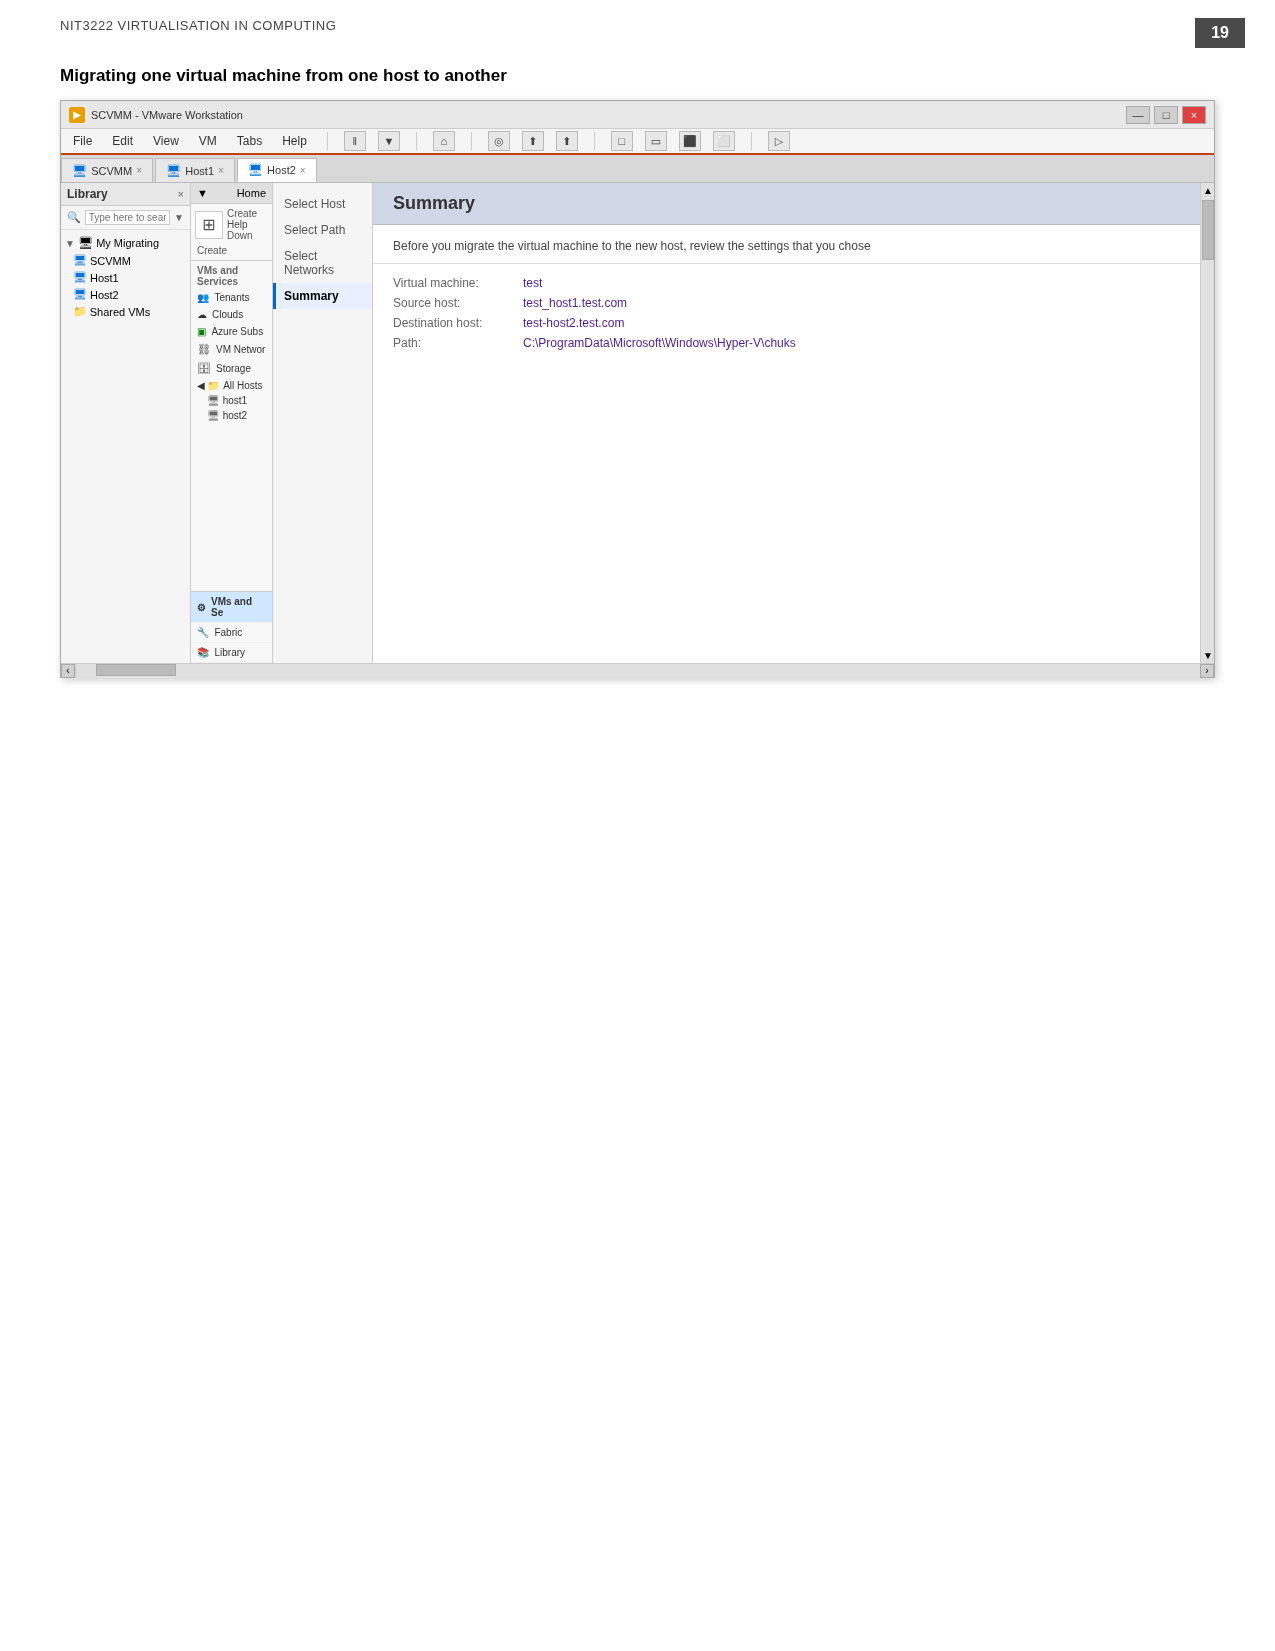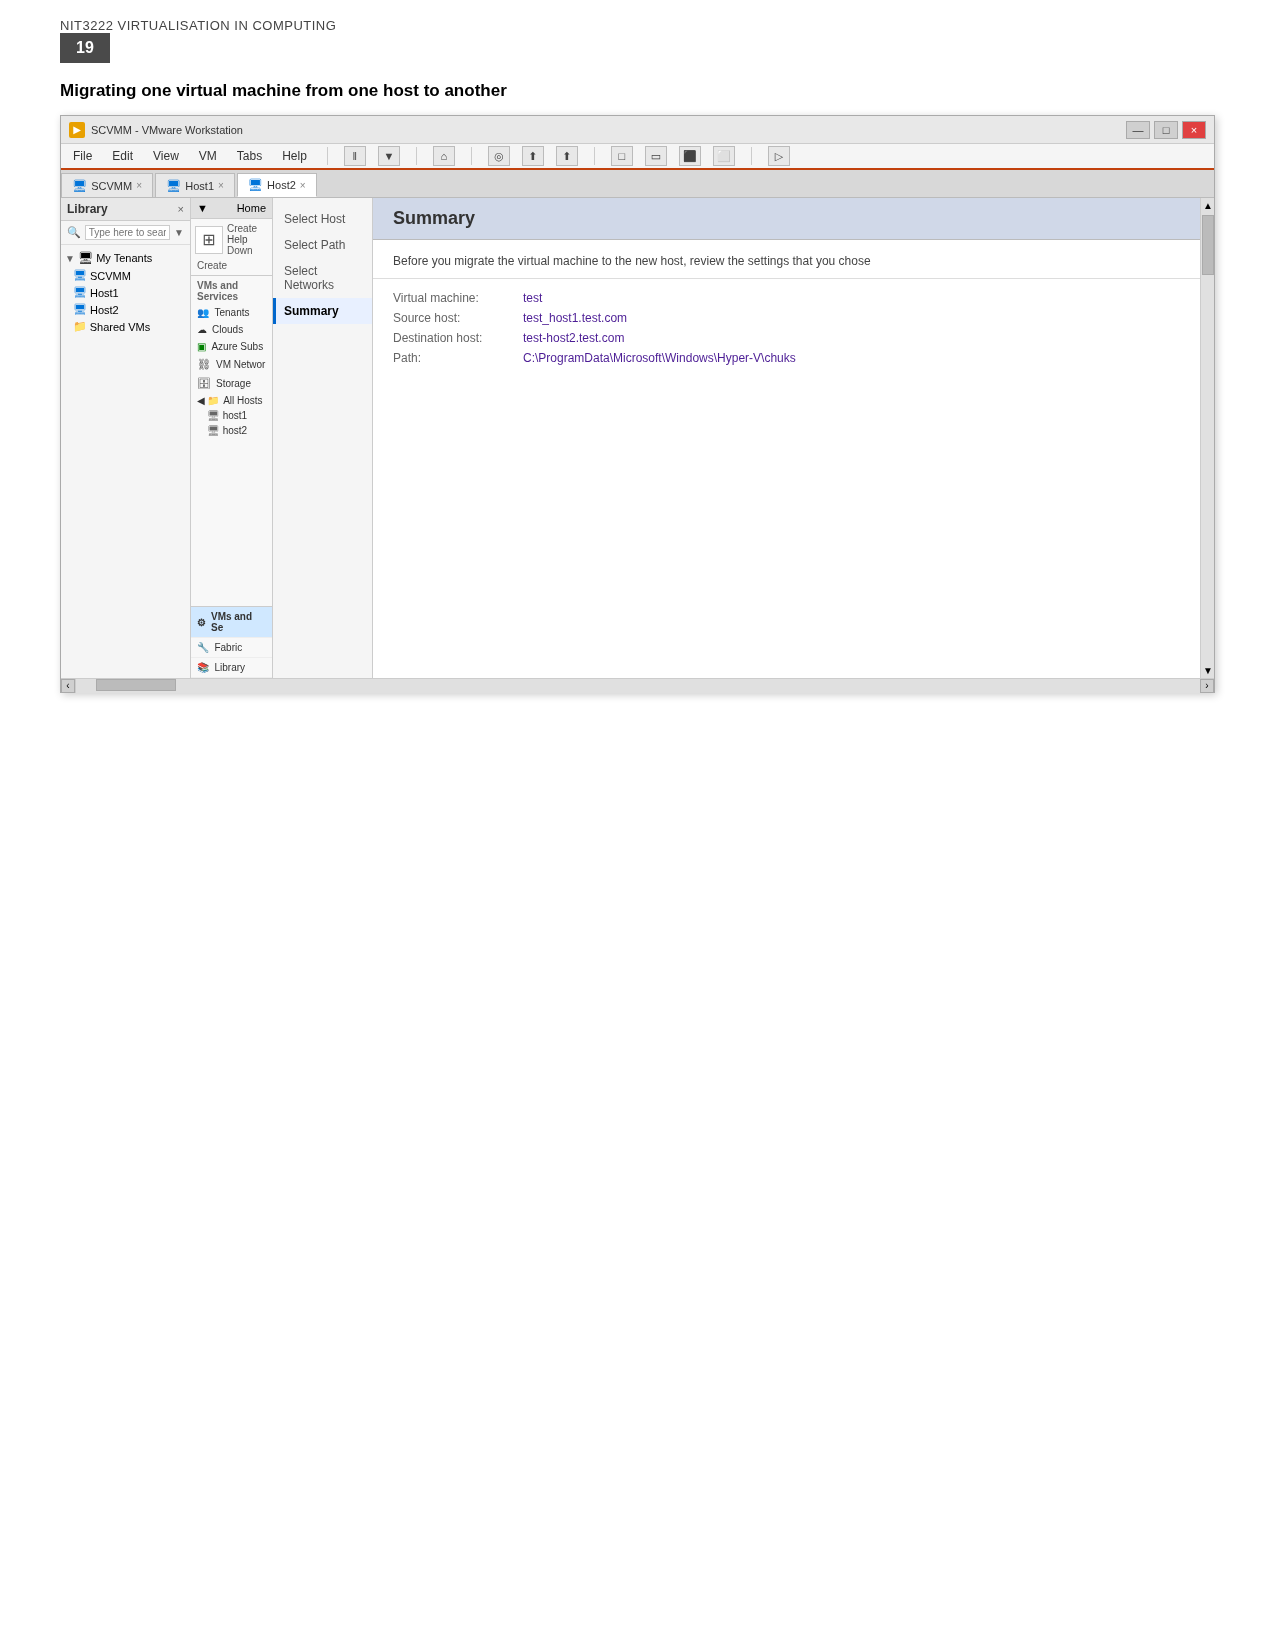--- a/index.html
+++ b/index.html
@@ -11,21 +11,20 @@
       width: 1275px;
       min-height: 1651px;
     }
 
     
     .page-header {
       display: flex;
       justify-content: space-between;
       align-items: flex-start;
       padding: 18px 30px 8px 60px;
-      flex-direction: column;
     }
     .page-number-box {
       background: #4a4a4a;
       color: #fff;
       font-size: 16px;
       font-weight: bold;
       padding: 6px 16px;
       min-width: 48px;
       text-align: center;
     }
@@ -515,21 +514,21 @@
         </div>
         <div class="library-search">
           <span class="search-icon">🔍</span>
           <input class="search-input" placeholder="Type here to search" readonly="" style="font-size: 10px; color: rgb(170, 170, 170); border: 1px solid rgb(204, 204, 204); background: rgb(255, 255, 255); padding: 1px 3px; width: 80px;">
           <span style="font-size:10px; color:#666; cursor:pointer;">▼</span>
         </div>
         <div class="tree-area">
           <div class="tree-item">
             <span class="tree-arrow">▼</span>
             <span style="font-size:12px;">🖥</span>
-            <span>My Tenants</span>
+            <span>My Migrating</span>
           </div>
           <div class="tree-item tree-indent1">
             <span style="font-size:11px; color:#0074d9;">🖥</span>
             <span>SCVMM</span>
           </div>
           <div class="tree-item tree-indent1">
             <span style="font-size:11px; color:#0074d9;">🖥</span>
             <span>Host1</span>
           </div>
           <div class="tree-item tree-indent1">

